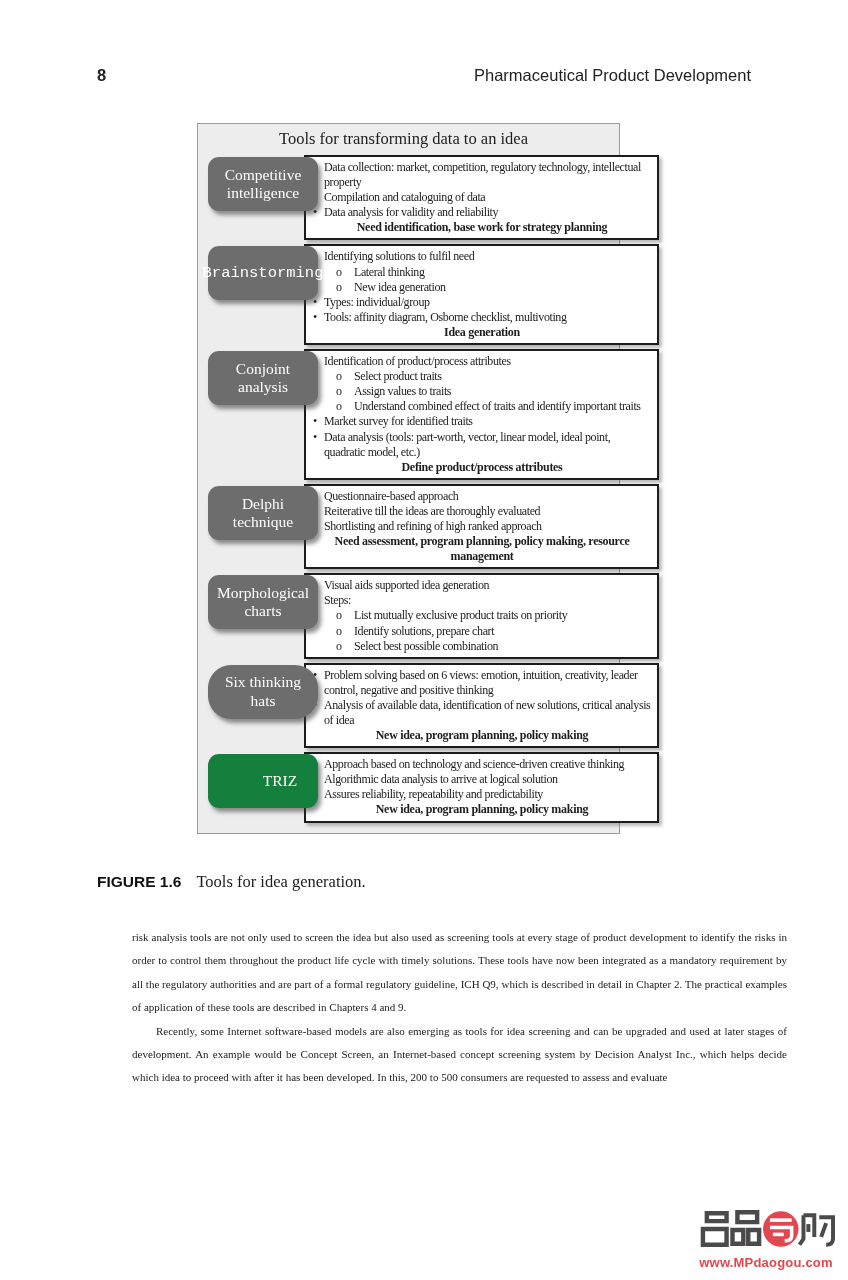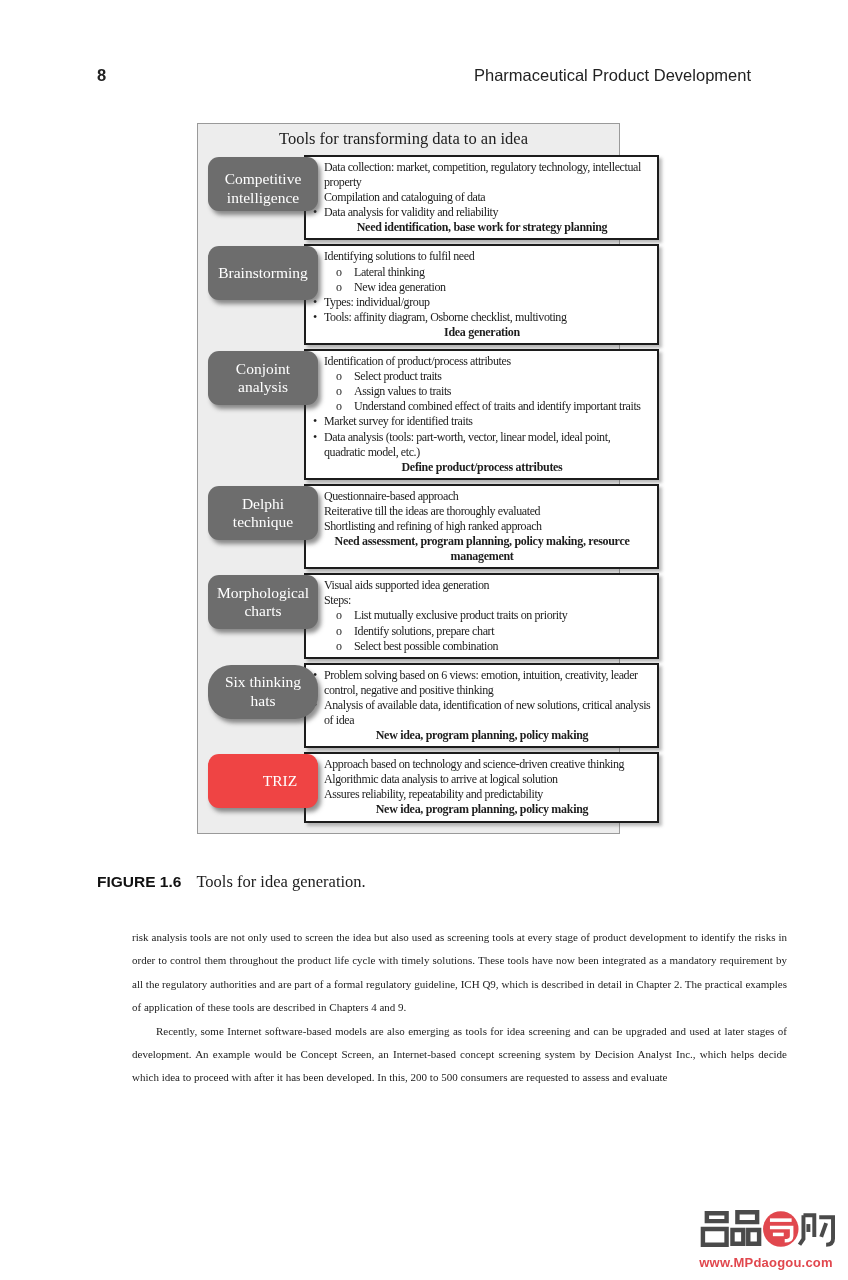--- a/index.html
+++ b/index.html
@@ -110,32 +110,32 @@
 
   <div class="running-head">
     <span class="page-number">8</span>
     <span class="head-title">Pharmaceutical Product Development</span>
   </div>
 
   <div class="fig-panel">
     <div class="fig-title">Tools for transforming data to an idea</div>
     <div class="fig-rows" id="fig-rows">
         <div class="fig-row">
-          <div class="label-box" style="background-color: rgb(109, 109, 109); align-items: flex-end;">
+          <div class="label-box" style="background-color: rgb(109, 109, 109);">
             <span>Competitive intelligence</span>
           </div>
           <div class="content-box">
             <div class="bullet l1"><span class="marker">•</span><span class="btext">Data collection: market, competition, regulatory technology, intellectual property</span></div>
             <div class="bullet l1"><span class="marker">•</span><span class="btext">Compilation and cataloguing of data</span></div>
             <div class="bullet l1"><span class="marker">•</span><span class="btext">Data analysis for validity and reliability</span></div>
             <div class="box-footer">Need identification, base work for strategy planning</div>
           </div>
         </div>
         <div class="fig-row">
-          <div class="label-box" style="background-color: rgb(109, 109, 109);">
+          <div class="label-box" style="background-color: rgb(109, 109, 109); font-family: Liberation Mono, monospace;">
             <span>Brainstorming</span>
           </div>
           <div class="content-box">
             <div class="bullet l1"><span class="marker">•</span><span class="btext">Identifying solutions to fulfil need</span></div>
             <div class="bullet l2"><span class="marker">o</span><span class="btext">Lateral thinking</span></div>
             <div class="bullet l2"><span class="marker">o</span><span class="btext">New idea generation</span></div>
             <div class="bullet l1"><span class="marker">•</span><span class="btext">Types: individual/group</span></div>
             <div class="bullet l1"><span class="marker">•</span><span class="btext">Tools: affinity diagram, Osborne checklist, multivoting</span></div>
             <div class="box-footer">Idea generation</div>
           </div>
@@ -181,21 +181,21 @@
           <div class="label-box" style="background-color: rgb(109, 109, 109); border-radius: 23px;">
             <span>Six thinking hats</span>
           </div>
           <div class="content-box">
             <div class="bullet l1"><span class="marker">•</span><span class="btext">Problem solving based on 6 views: emotion, intuition, creativity, leader control, negative and positive thinking</span></div>
             <div class="bullet l1"><span class="marker">•</span><span class="btext">Analysis of available data, identification of new solutions, critical analysis of idea</span></div>
             <div class="box-footer">New idea, program planning, policy making</div>
           </div>
         </div>
         <div class="fig-row">
-          <div class="label-box" style="background-color: #ef4444; padding-left: 40px;">
+          <div class="label-box" style="background-color: #15803d; padding-left: 40px;">
             <span>TRIZ</span>
           </div>
           <div class="content-box">
             <div class="bullet l1"><span class="marker">•</span><span class="btext">Approach based on technology and science-driven creative thinking</span></div>
             <div class="bullet l1"><span class="marker">•</span><span class="btext">Algorithmic data analysis to arrive at logical solution</span></div>
             <div class="bullet l1"><span class="marker">•</span><span class="btext">Assures reliability, repeatability and predictability</span></div>
             <div class="box-footer">New idea, program planning, policy making</div>
           </div>
         </div>
       </div>

